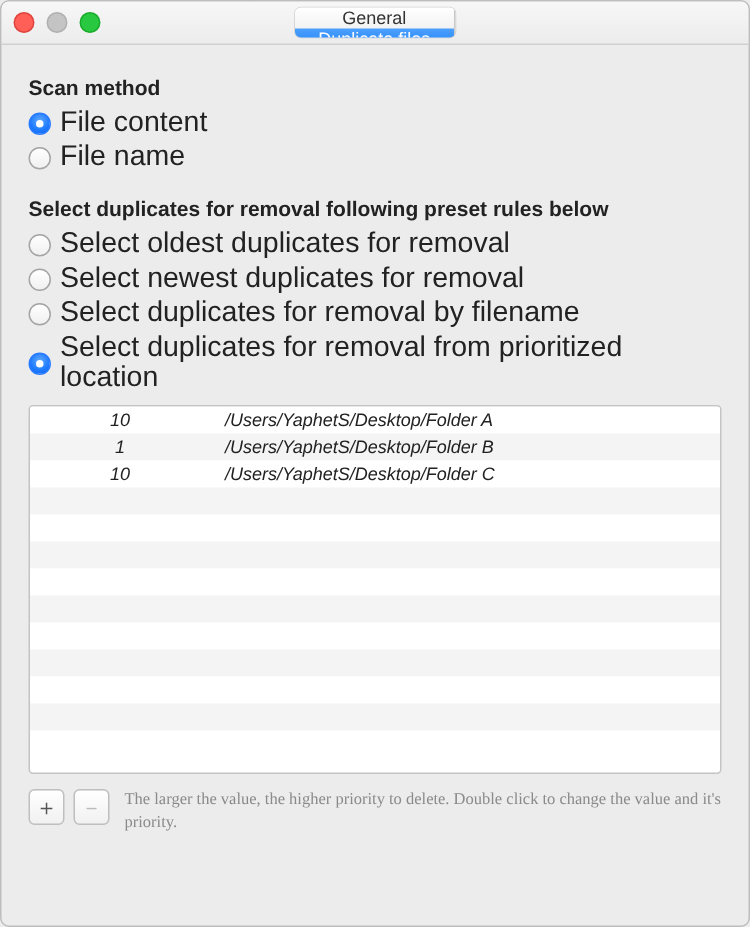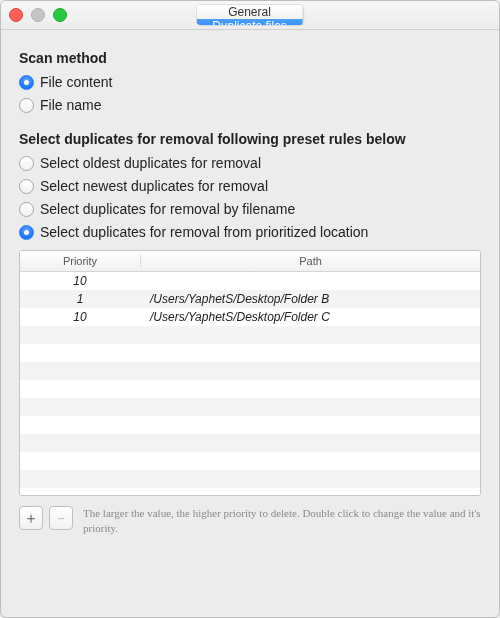--- a/index.html
+++ b/index.html
@@ -84,21 +84,21 @@
     font-size: 14px;
     margin: 6px 0 6px 0;
   }
 
   
   .radio-row {
     display: flex;
     align-items: center;
     gap: 6px;
     margin: 3px 0;
-    font-size: 14px;
+    font-size: 19px;
     line-height: 20px;
   }
   .radio {
     width: 15px;
     height: 15px;
     border-radius: 50%;
     border: 1px solid #a5a5a5;
     background: linear-gradient(#ffffff, #f0f0f0);
     box-sizing: border-box;
     display: inline-flex;
@@ -249,27 +249,24 @@
     <div class="radio-row">
       <span class="radio"></span>
       <span>Select duplicates for removal by filename</span>
     </div>
     <div class="radio-row">
       <span class="radio checked"></span>
       <span>Select duplicates for removal from prioritized location</span>
     </div>
 
     <div class="table-wrap">
-      <div class="thead">
-        <div class="col-prio">Priority</div>
-        <div class="col-path">Path</div>
-      </div>
       <div class="tbody" id="tbody">
           <div class="trow">
             <div class="c-prio">10</div>
+            <div class="c-path">/Users/YaphetS/Desktop/Folder A</div>
           </div>
           <div class="trow">
             <div class="c-prio">1</div>
             <div class="c-path">/Users/YaphetS/Desktop/Folder B</div>
           </div>
           <div class="trow">
             <div class="c-prio">10</div>
             <div class="c-path">/Users/YaphetS/Desktop/Folder C</div>
           </div>
           <div class="trow">

